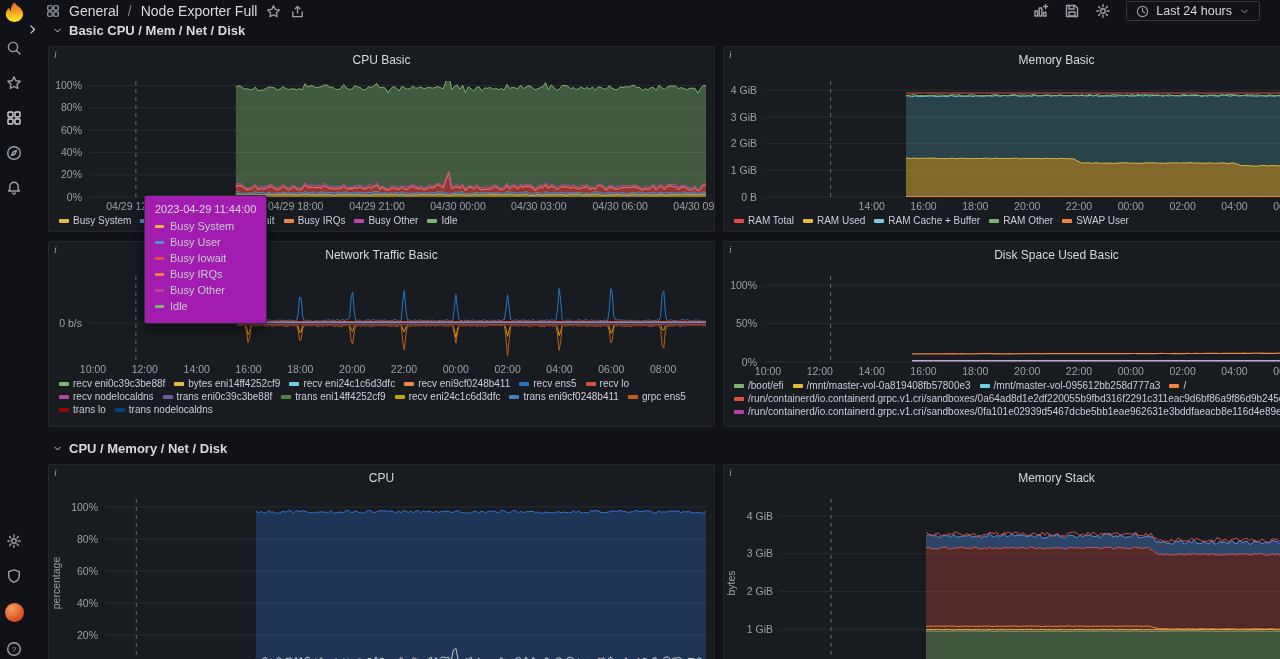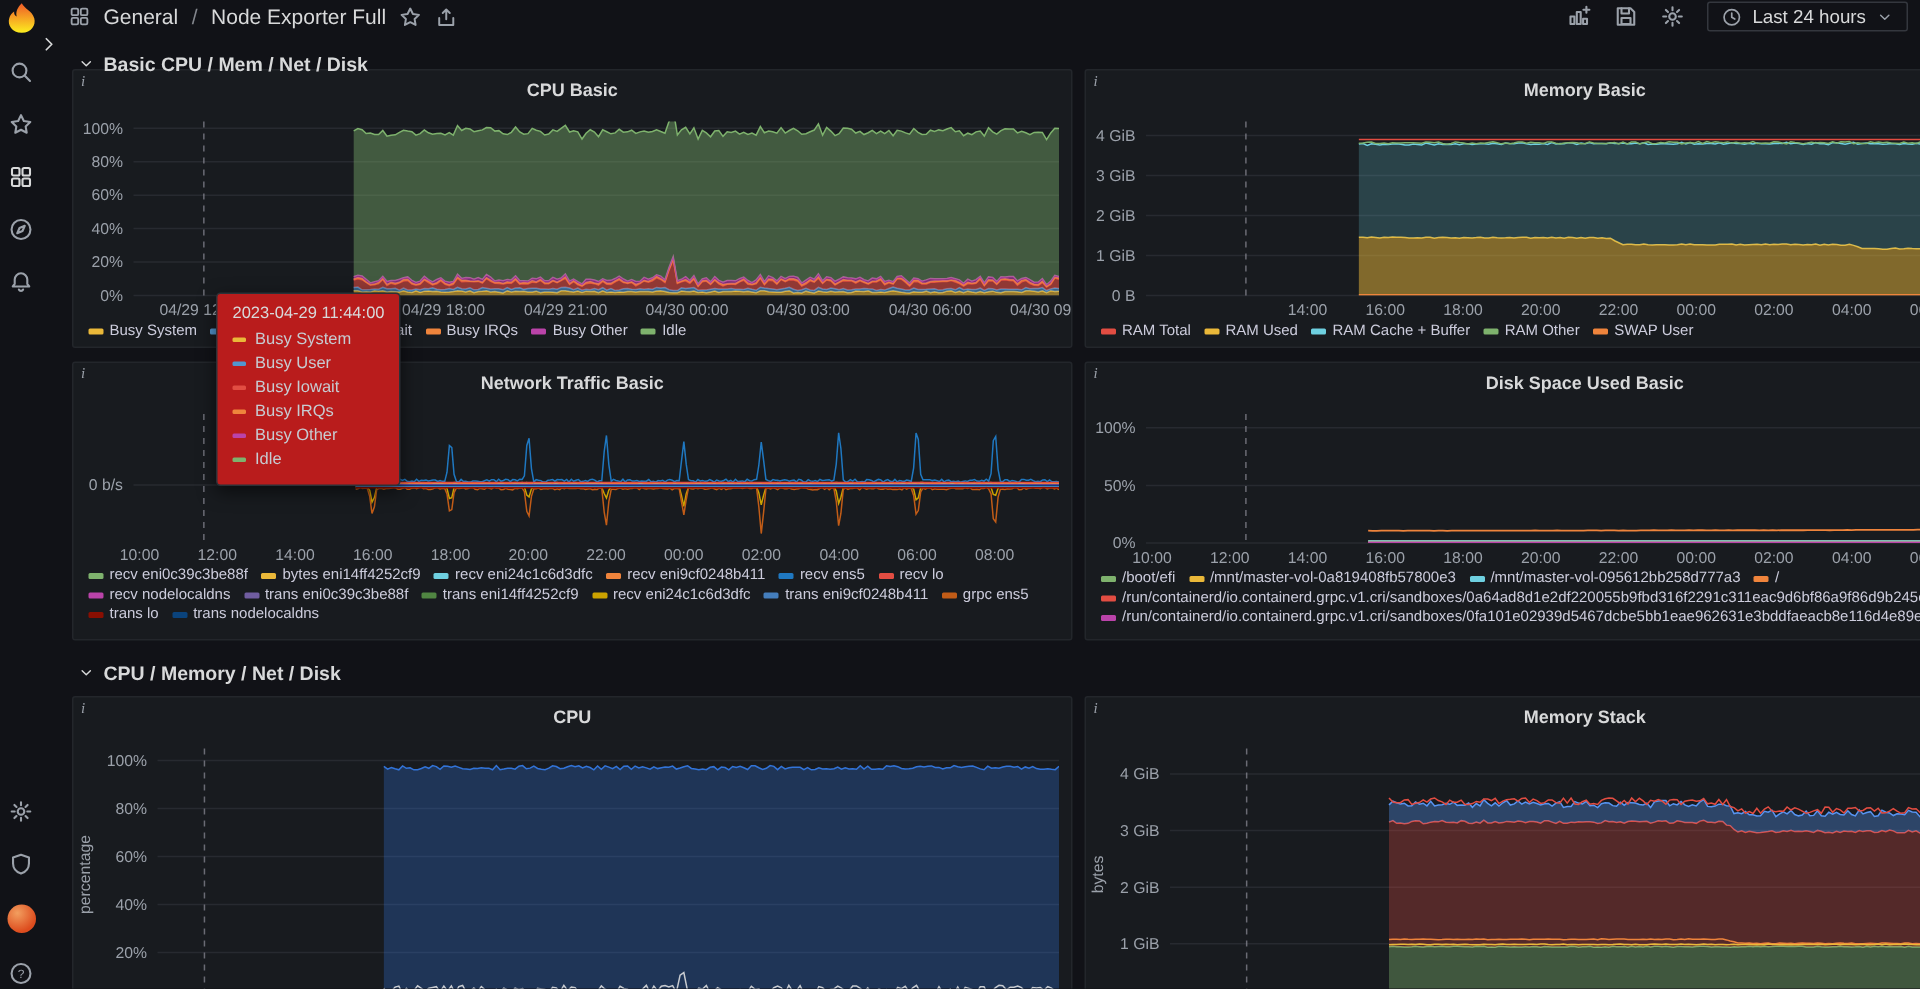--- a/index.html
+++ b/index.html
@@ -6,39 +6,39 @@
   html,body{width:1280px;height:659px;overflow:hidden}
   body{background:#111217;font-family:"Liberation Sans",sans-serif;color:#ccccdc;position:relative}
   button{background:none;border:none;color:inherit;font:inherit;cursor:pointer}
   .icon{width:16px;height:16px;fill:none;stroke:#9ba1aa;stroke-width:1.4;stroke-linecap:round;stroke-linejoin:round;display:block}
   .icon.bright{stroke:#d8d9da}
   .topbar{position:absolute;left:0;top:0;width:100%;height:22px;display:flex;align-items:center;z-index:30}
   .logo{position:absolute;left:3px;top:1px;display:block}
   .breadcrumb{display:flex;align-items:center;gap:9px;margin-left:46px;font-size:14px;color:#d8d9da}
   .crumb-sep{color:#83868d}
   .crumb{cursor:pointer}
-  .tb-right{margin-left:auto;display:flex;align-items:center;gap:15px;margin-right:8px}
+  .tb-right{margin-left:auto;display:flex;align-items:center;gap:15px;margin-right:20px}
   .time-pill{display:flex;align-items:center;gap:7px;border:1px solid #34373e;border-radius:2px;height:20px;padding:0 9px;font-size:12.5px;color:#d8d9da}
   .expand-btn{position:absolute;left:26px;top:23px;z-index:26}
   .sidebar{position:absolute;left:0;top:22px;bottom:0;width:28px;display:flex;flex-direction:column;align-items:center;padding:18px 0 2px;gap:19px;z-index:25}
   .sb-bottom{margin-top:auto;display:flex;flex-direction:column;align-items:center;gap:19px}
   .sb-icon{cursor:pointer}
   .avatar{width:19px;height:19px;border-radius:50%;background:radial-gradient(circle at 35% 30%,#f29e5f,#dd4c1e 70%);display:block}
   .row-header{position:absolute;display:flex;align-items:center;gap:6px;font-size:13px;font-weight:700;color:#d8d9da;z-index:5;cursor:pointer}
   .panel{position:absolute;background:#181b1f;border:1px solid #23262b;border-radius:2px;overflow:hidden}
   .panel-header{position:relative;height:26px;display:flex;align-items:center;justify-content:center;cursor:pointer}
-  .panel-title{font-size:12px;font-weight:700;color:#d8d9da}
+  .panel-title{font-size:12px;font-weight:400;color:#d8d9da}
   .info-i{position:absolute;left:5px;top:2px;font-size:10px;font-style:italic;font-family:"Liberation Serif",serif;color:#9ba1aa}
   .chart-body{width:100%}
   .chart-body svg{overflow:visible;display:block}
   .tick{fill:#9ba1aa;font-size:10.5px;font-family:"Liberation Sans",sans-serif}
   .panel-legend{display:flex;flex-wrap:wrap;align-content:flex-start;column-gap:9px;row-gap:0;padding:1px 10px;font-size:10px;color:#ccccdc;overflow:hidden;line-height:13px}
   .legend-item{display:inline-flex;align-items:center;gap:4px;cursor:pointer;white-space:nowrap}
   .legend-marker{width:10px;height:4px;border-radius:1px;display:inline-block;flex:0 0 auto}
-  .tooltip{position:absolute;z-index:40;background:#b91c1c;border:1px solid #2c3137;border-radius:3px;padding:7px 10px;box-shadow:0 4px 12px rgba(0,0,0,.55);font-size:11px;min-width:108px}
+  .tooltip{position:absolute;z-index:40;background:#a21caf;border:1px solid #2c3137;border-radius:3px;padding:7px 10px;box-shadow:0 4px 12px rgba(0,0,0,.55);font-size:11px;min-width:108px}
   .tooltip-title{color:#d8d9da;margin-bottom:5px}
   .tt-row{display:flex;align-items:center;gap:6px;margin:4px 0;color:#c7cbd1}
   .tt-dash{width:9px;height:3px;border-radius:1px;flex:0 0 auto}
 </style>
 </head>
 <body>
 
 <header class="topbar">
   <a class="logo">
     <svg width="23" height="23" viewBox="0 0 24 24">
@@ -151,21 +151,21 @@
     <span class="sb-icon avatar"></span>
     <span class="sb-icon">
         <svg class="icon" viewBox="0 0 16 16">
           <circle cx="8" cy="8" r="6.3"></circle>
           <text x="8" y="11" text-anchor="middle" font-size="8" fill="#9ba1aa" stroke="none">?</text>
         </svg>
       </span>
   </div>
 </nav>
 
-<div class="row-header" style="left:52px;top:35px">
+<div class="row-header" style="left:52px;top:23px">
   <svg class="icon bright" style="width:11px;height:11px" viewBox="0 0 16 16">
       <path d="M4 6l4 4 4-4"></path>
     </svg>
   <span>Basic CPU / Mem / Net / Disk</span>
 </div>
 <div class="row-header" style="left:52px;top:441px">
   <svg class="icon bright" style="width:11px;height:11px" viewBox="0 0 16 16">
       <path d="M4 6l4 4 4-4"></path>
     </svg>
   <span>CPU / Memory / Net / Disk</span>

